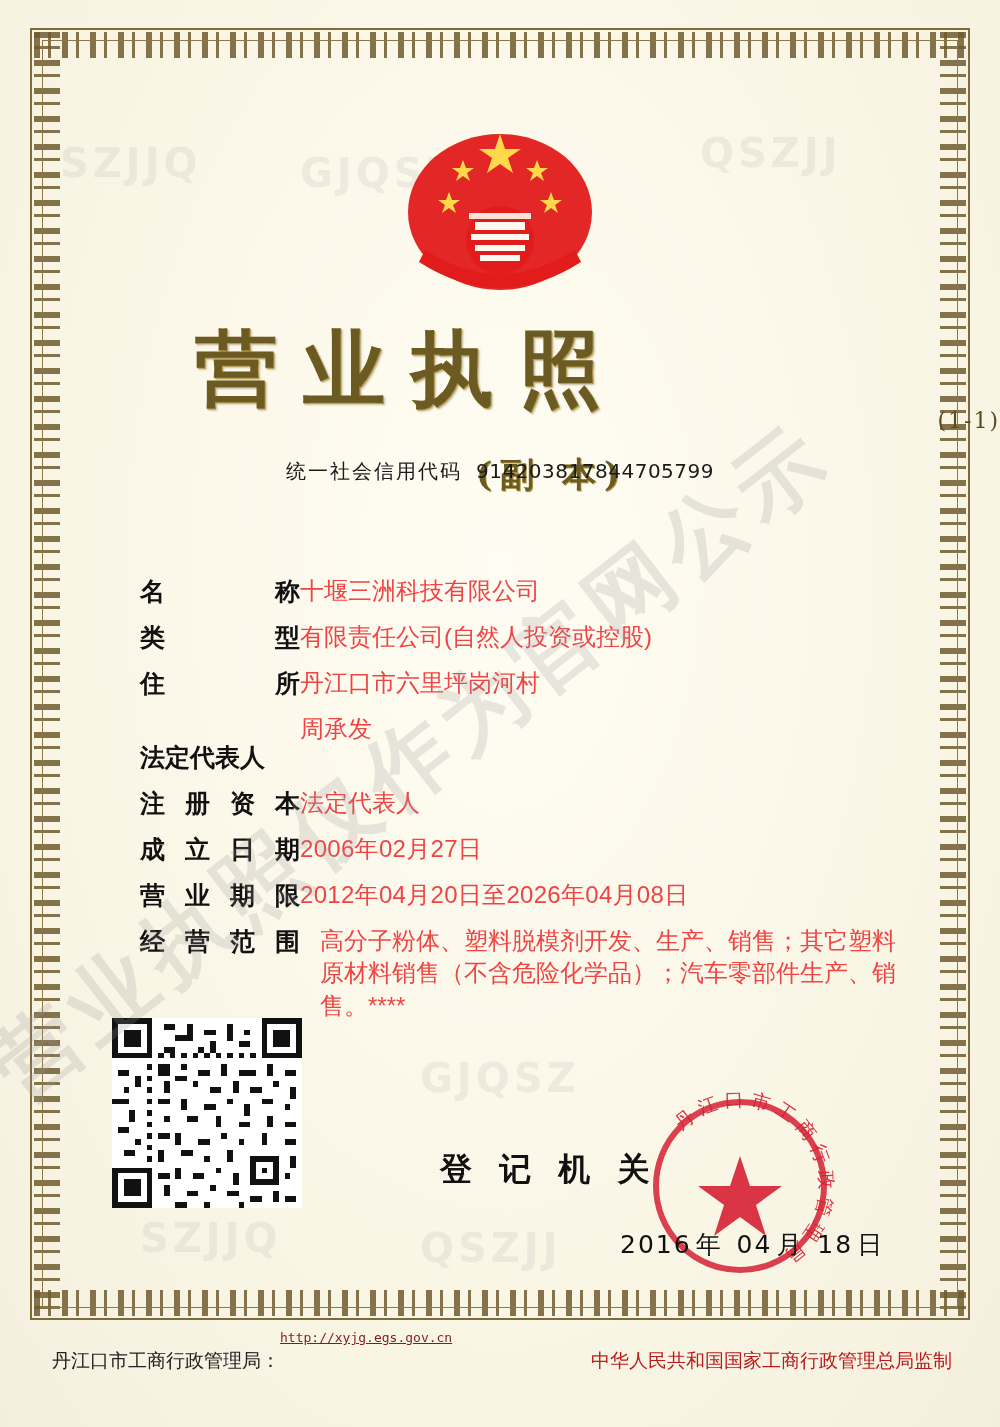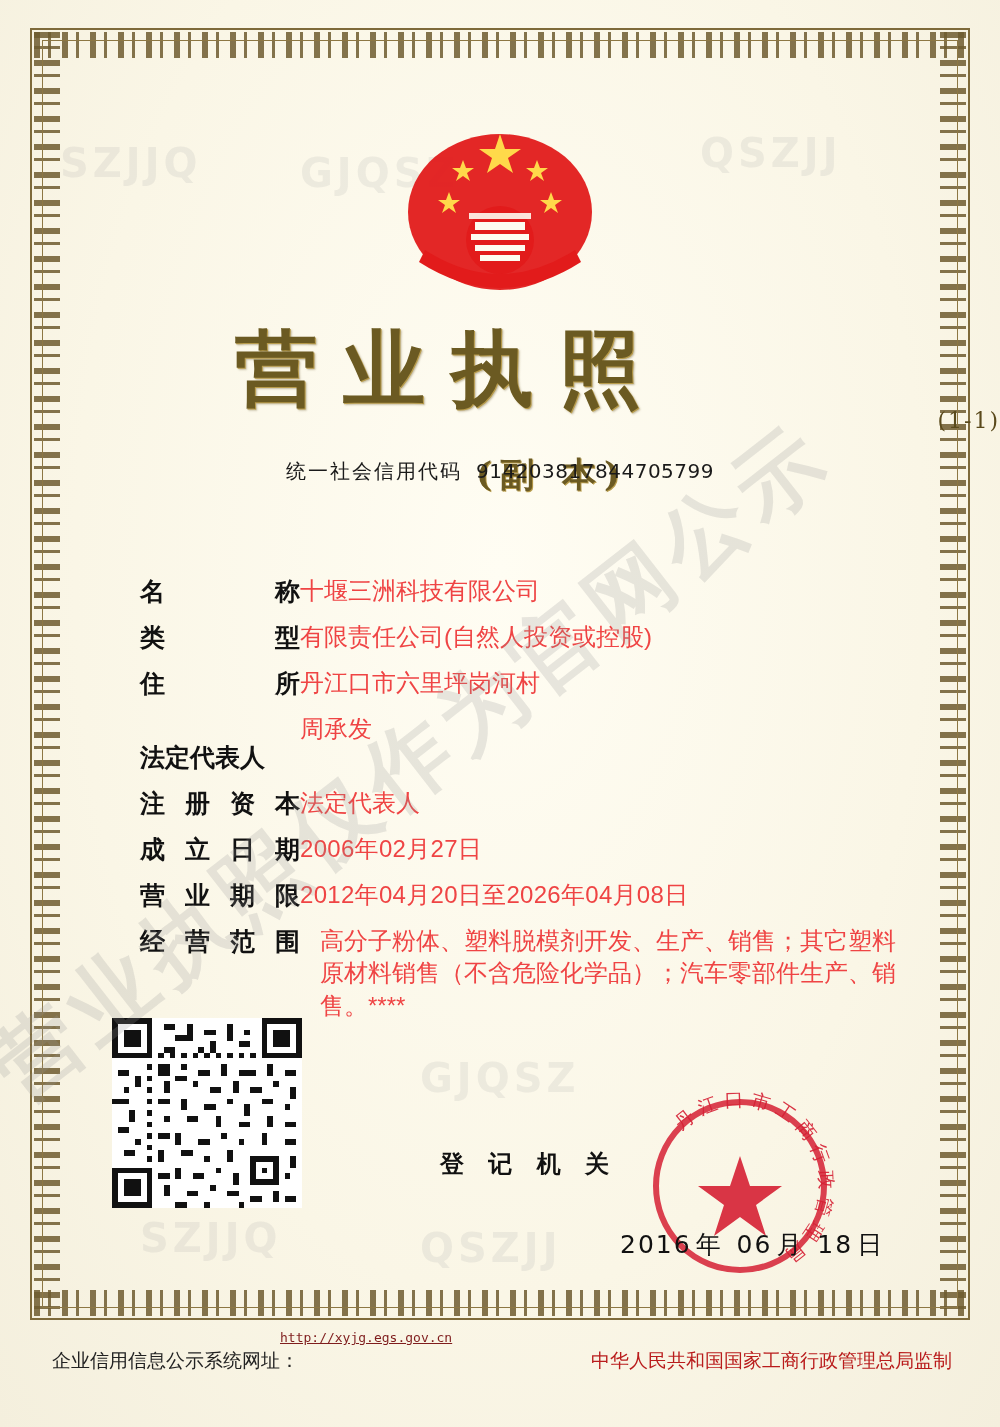--- a/index.html
+++ b/index.html
@@ -98,21 +98,20 @@
     top: 315px;
     width: 796px;
     text-align: center;
     font-family: "DejaVu Serif", "Liberation Serif", serif;
     font-weight: bold;
     font-size: 82px;
     letter-spacing: 26px;
     text-indent: 26px;
     color: #6b5a22;
     text-shadow: 1px 1px 0 #b79b4b, 2px 2px 2px rgba(90,70,20,.35);
-    padding-left: 40px;
   }
   #title-sub-paren {
     position: absolute;
     left: 0;
     top: 408px;
     width: 1000px;
     text-align: right;
     font-family: "DejaVu Serif", "Liberation Serif", serif;
     font-size: 22px;
     color: #5a4a1c;
@@ -206,21 +205,21 @@
     background: #fff;
   }
 
   
   #registry-label {
     position: absolute;
     left: 440px;
     top: 1148px;
     font-family: "DejaVu Sans", "Liberation Sans", sans-serif;
     font-weight: bold;
-    font-size: 24px;
+    font-size: 32px;
     letter-spacing: 8px;
     color: #111;
   }
 
   
   #seal {
     position: absolute;
     left: 632px;
     top: 1078px;
     width: 216px;
@@ -570,22 +569,22 @@
       <circle cx="108" cy="108" r="84" fill="none" stroke="#d0021b" stroke-width="6" opacity="0.85"></circle>
       <polygon points="108,78 118,108 150,108 124,127 134,158 108,139 82,158 92,127 66,108 98,108" fill="#d0021b" opacity="0.9"></polygon>
       <text font-family="'DejaVu Serif','Liberation Serif',serif" font-size="19" fill="#d0021b" opacity="0.9" letter-spacing="6">
         <textPath href="#sealArc" startOffset="12%">丹江口市工商行政管理局</textPath>
       </text>
     </svg>
   </div>
 
   <div id="issue-date">
     <span>2016</span><span>年</span>
-    <span>06</span><span>月</span>
+    <span>04</span><span>月</span>
     <span>18</span><span>日</span>
   </div>
 
   <div class="watermark" id="wm-diagonal">营业执照仅作为官网公示</div>
 
-  <div id="footer-left">企业信用信息公示系统网址：</div>
+  <div id="footer-left">丹江口市工商行政管理局：</div>
   <div id="footer-url">http://xyjg.egs.gov.cn</div>
   <div id="footer-right">中华人民共和国国家工商行政管理总局监制</div>
 </div>
 
 </body></html>

